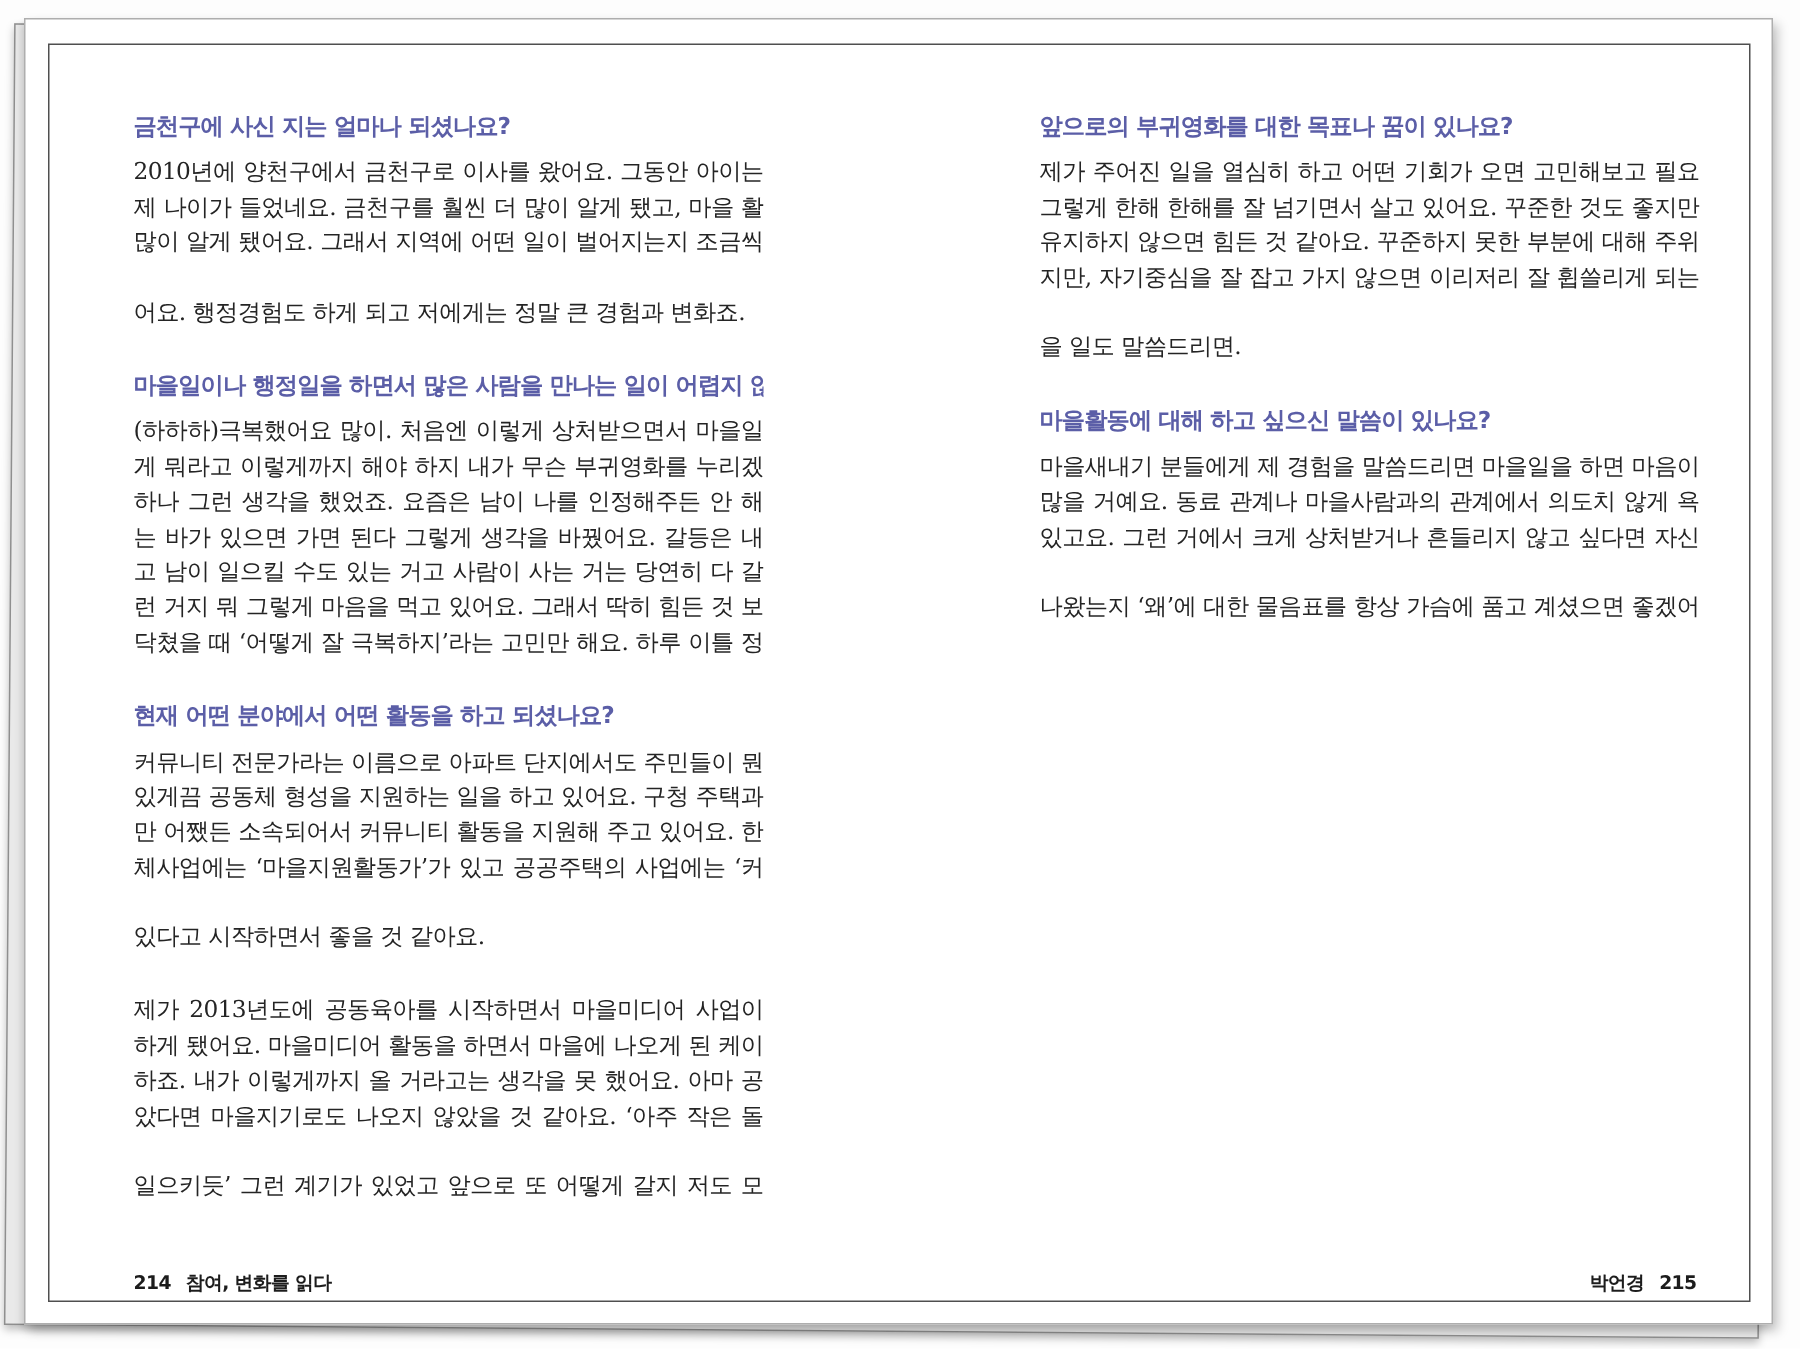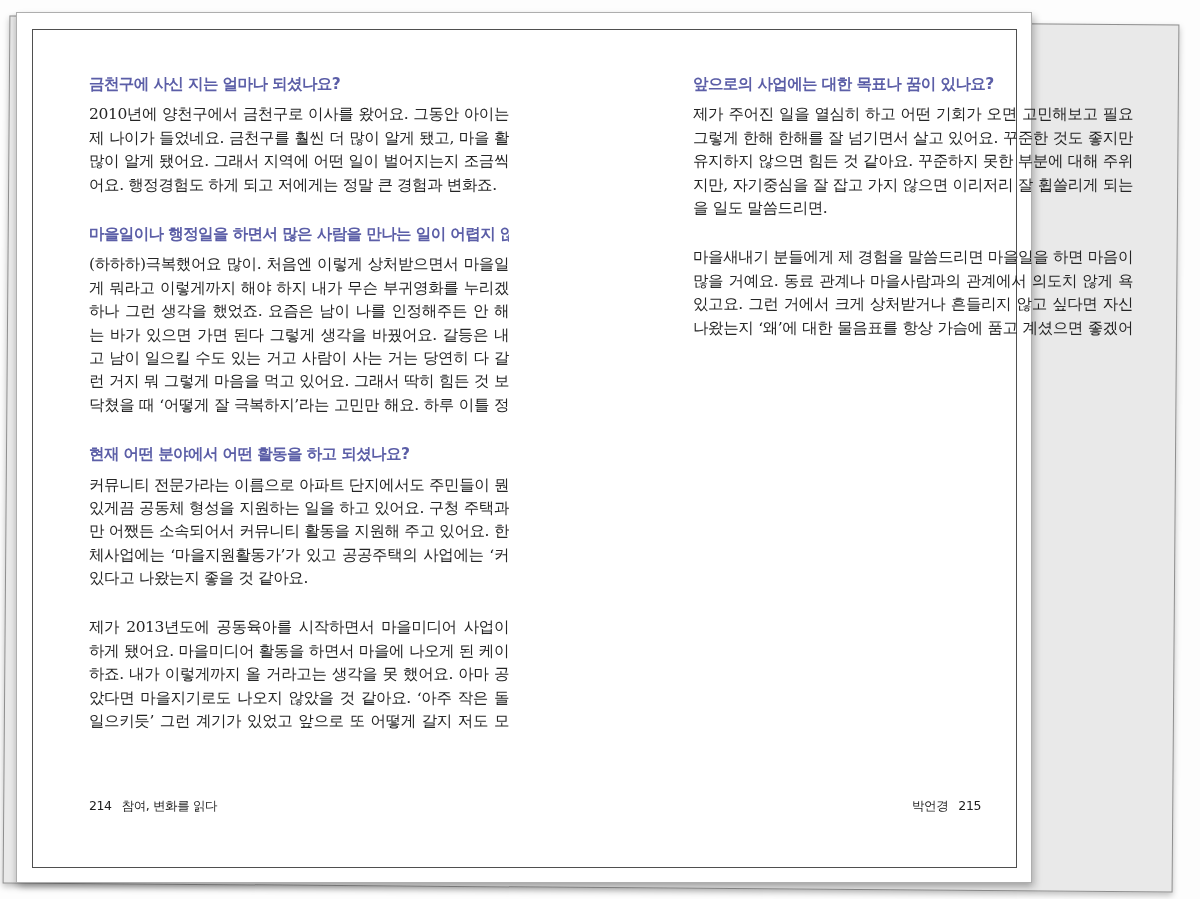--- a/index.html
+++ b/index.html
@@ -16,21 +16,21 @@
     left: 6px; top: 20px;
     width: 1170px; height: 868px;
     background: #e9e9e9;
     border: 1px solid #8f8f8f;
     transform: rotate(0.45deg);
     box-shadow: 0 3px 6px rgba(0,0,0,0.25);
   }
   .page {
     position: absolute;
     left: 16px; top: 12px;
-    width: 1016px; height: 871px;
+    width: 1166px; height: 871px;
     background: #ffffff;
     border: 1px solid #aeaeae;
     box-shadow: 3px 4px 7px rgba(0,0,0,0.22), -2px 3px 5px rgba(0,0,0,0.10);
   }
   .frame {
     position: absolute;
     left: 15px; top: 16px; right: 14px; bottom: 14px;
     border: 1px solid #4f4f4f;
     pointer-events: none;
   }
@@ -56,28 +56,28 @@
     font-family: "DejaVu Serif", serif;
     font-size: 15.5px;
     height: 23.4px;
     line-height: 23.4px;
     color: #242424;
     letter-spacing: -0.4px;
     text-align: justify;
     text-align-last: justify;
     overflow: hidden;
   }
-  .a-line.last { text-align-last: auto; }
+  .a-line.last { text-align-last: auto; margin-top: 23px; }
   .footer {
     position: absolute;
-    top: 783px;
+    top: 832px;
     height: 20px;
     line-height: 20px;
     font-size: 12.5px;
-    font-weight: 400;
+    font-weight: 700;
     color: #1c1c1c;
     letter-spacing: -0.4px;
     white-space: nowrap;
   }
   .footer-left  { left: 72px; }
   .footer-right { right: 50px; text-align: left; }
   .footer .num { font-family: "DejaVu Sans", sans-serif; }
   .footer .ttl { font-family: "DejaVu Sans", sans-serif; margin-left: 10px; }
   .footer-right .num { margin-left: 10px; }
 </style>
@@ -108,43 +108,44 @@
       <div class="a-line">런 거지 뭐 그렇게 마음을 먹고 있어요. 그래서 딱히 힘든 것 보다는 그런 상황이</div>
       <div class="a-line">닥쳤을 때 ‘어떻게 잘 극복하지’라는 고민만 해요. 하루 이틀 정도 고민하면 또 넘</div>
     </div>
 
     <div class="section">
       <div class="q-heading">현재 어떤 분야에서 어떤 활동을 하고 되셨나요?</div>
       <div class="a-line">커뮤니티 전문가라는 이름으로 아파트 단지에서도 주민들이 뭔가를 같이 할 수</div>
       <div class="a-line">있게끔 공동체 형성을 지원하는 일을 하고 있어요. 구청 주택과 직원은 아니지</div>
       <div class="a-line">만 어쨌든 소속되어서 커뮤니티 활동을 지원해 주고 있어요. 한마디로 마을공동</div>
       <div class="a-line">체사업에는 ‘마을지원활동가’가 있고 공공주택의 사업에는 ‘커뮤니티 전문가’가</div>
-      <div class="a-line last">있다고 나왔는지 좋을 것 같아요.</div>
+      <div class="a-line last">있다고 시작하면서 좋을 것 같아요.</div>
     </div>
 
     <div class="section">
       <div class="a-line">제가 2013년도에 공동육아를 시작하면서 마을미디어 사업이란 걸 공동육아팀과</div>
       <div class="a-line">하게 됐어요. 마을미디어 활동을 하면서 마을에 나오게 된 케이스에요. 변화무쌍</div>
       <div class="a-line">하죠. 내가 이렇게까지 올 거라고는 생각을 못 했어요. 아마 공동육아를 하지 않</div>
       <div class="a-line">았다면 마을지기로도 나오지 않았을 것 같아요. ‘아주 작은 돌멩이 하나가 파동을</div>
       <div class="a-line last">일으키듯’ 그런 계기가 있었고 앞으로 또 어떻게 갈지 저도 모르겠어요. (웃음)</div>
     </div>
   </div>
 
   <div class="col col-right">
     <div class="section">
-      <div class="q-heading">앞으로의 사업에는 대한 목표나 꿈이 있나요?</div>
+      <div class="q-heading">앞으로의 부귀영화를 대한 목표나 꿈이 있나요?</div>
       <div class="a-line">제가 주어진 일을 열심히 하고 어떤 기회가 오면 고민해보고 필요하다면 가고</div>
       <div class="a-line">그렇게 한해 한해를 잘 넘기면서 살고 있어요. 꾸준한 것도 좋지만 내 페이스를</div>
       <div class="a-line">유지하지 않으면 힘든 것 같아요. 꾸준하지 못한 부분에 대해 주위 시선이 따갑</div>
       <div class="a-line">지만, 자기중심을 잘 잡고 가지 않으면 이리저리 잘 휩쓸리게 되는 것 같아요. 마</div>
       <div class="a-line last">을 일도 말씀드리면.</div>
     </div>
 
     <div class="section">
+      <div class="q-heading">마을활동에 대해 하고 싶으신 말씀이 있나요?</div>
       <div class="a-line">마을새내기 분들에게 제 경험을 말씀드리면 마을일을 하면 마음이 힘든 일들이</div>
       <div class="a-line">많을 거예요. 동료 관계나 마을사람과의 관계에서 의도치 않게 욕을 먹을 수도</div>
       <div class="a-line">있고요. 그런 거에서 크게 상처받거나 흔들리지 않고 싶다면 자신이 왜 마을에</div>
       <div class="a-line last">나왔는지 ‘왜’에 대한 물음표를 항상 가슴에 품고 계셨으면 좋겠어요.</div>
     </div>
   </div>
 
   <div class="footer footer-left">
     <span class="num">214</span><span class="ttl">참여, 변화를 읽다</span>
   </div>

